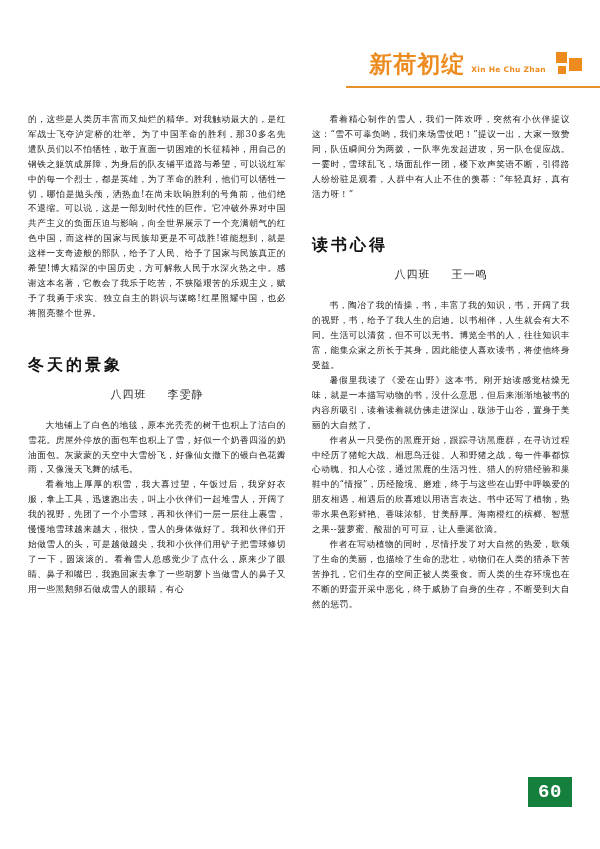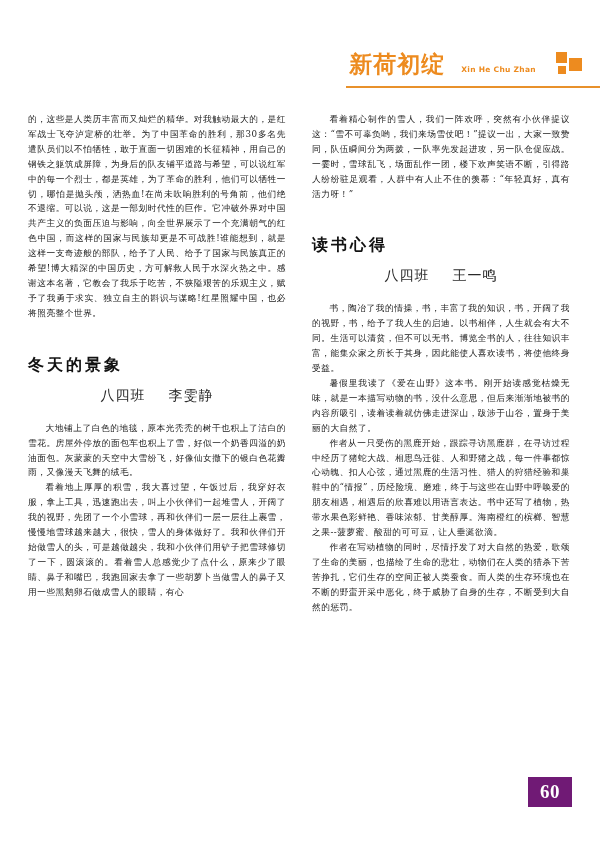--- a/index.html
+++ b/index.html
@@ -30,21 +30,21 @@
     width: 254px;
     height: 1.5px;
     background: #e8912b;
   }
   .header-title-wrap {
     position: absolute;
     right: 18px;
     top: 52px;
     display: flex;
     align-items: flex-end;
-    gap: 16px;
+    gap: 6px;
   }
   .header-cn {
     font-family: "DejaVu Sans", sans-serif;
     font-size: 23px;
     font-weight: bold;
     color: #ed8b1f;
     letter-spacing: 1px;
     line-height: 1;
   }
   .header-py {
@@ -108,37 +108,37 @@
     font-size: 16px;
     font-weight: bold;
     color: #111111;
     letter-spacing: 3px;
   }
   .article-byline {
     margin: 0;
     padding-top: 11px;
     padding-bottom: 16px;
     text-align: center;
-    font-size: 14px;
+    font-size: 11px;
     color: #2a2a2a;
     letter-spacing: 1px;
     font-family: "DejaVu Serif", "Liberation Serif", serif;
   }
   .byline-sep { display: inline-block; width: 12px; }
 
   
   .page-number-box {
     position: absolute;
     right: 28px;
     bottom: 42px;
     width: 44px;
     height: 30px;
-    background: #701a75;
+    background: #15803d;
     color: #ffffff;
-    font-family: Liberation Serif, serif;
+    font-family: Liberation Mono, monospace;
     font-size: 19px;
     font-weight: bold;
     display: flex;
     align-items: center;
     justify-content: center;
     letter-spacing: 0.5px;
   }
 </style>
 </head>
 <body>

